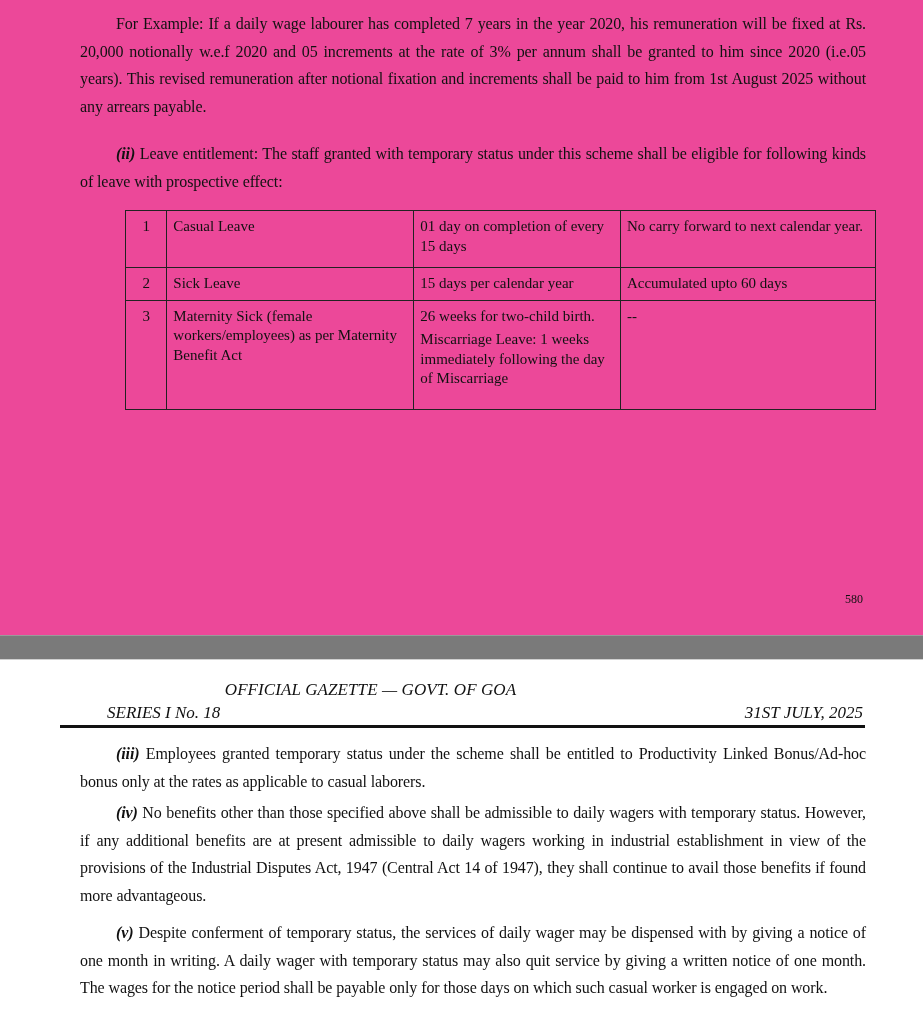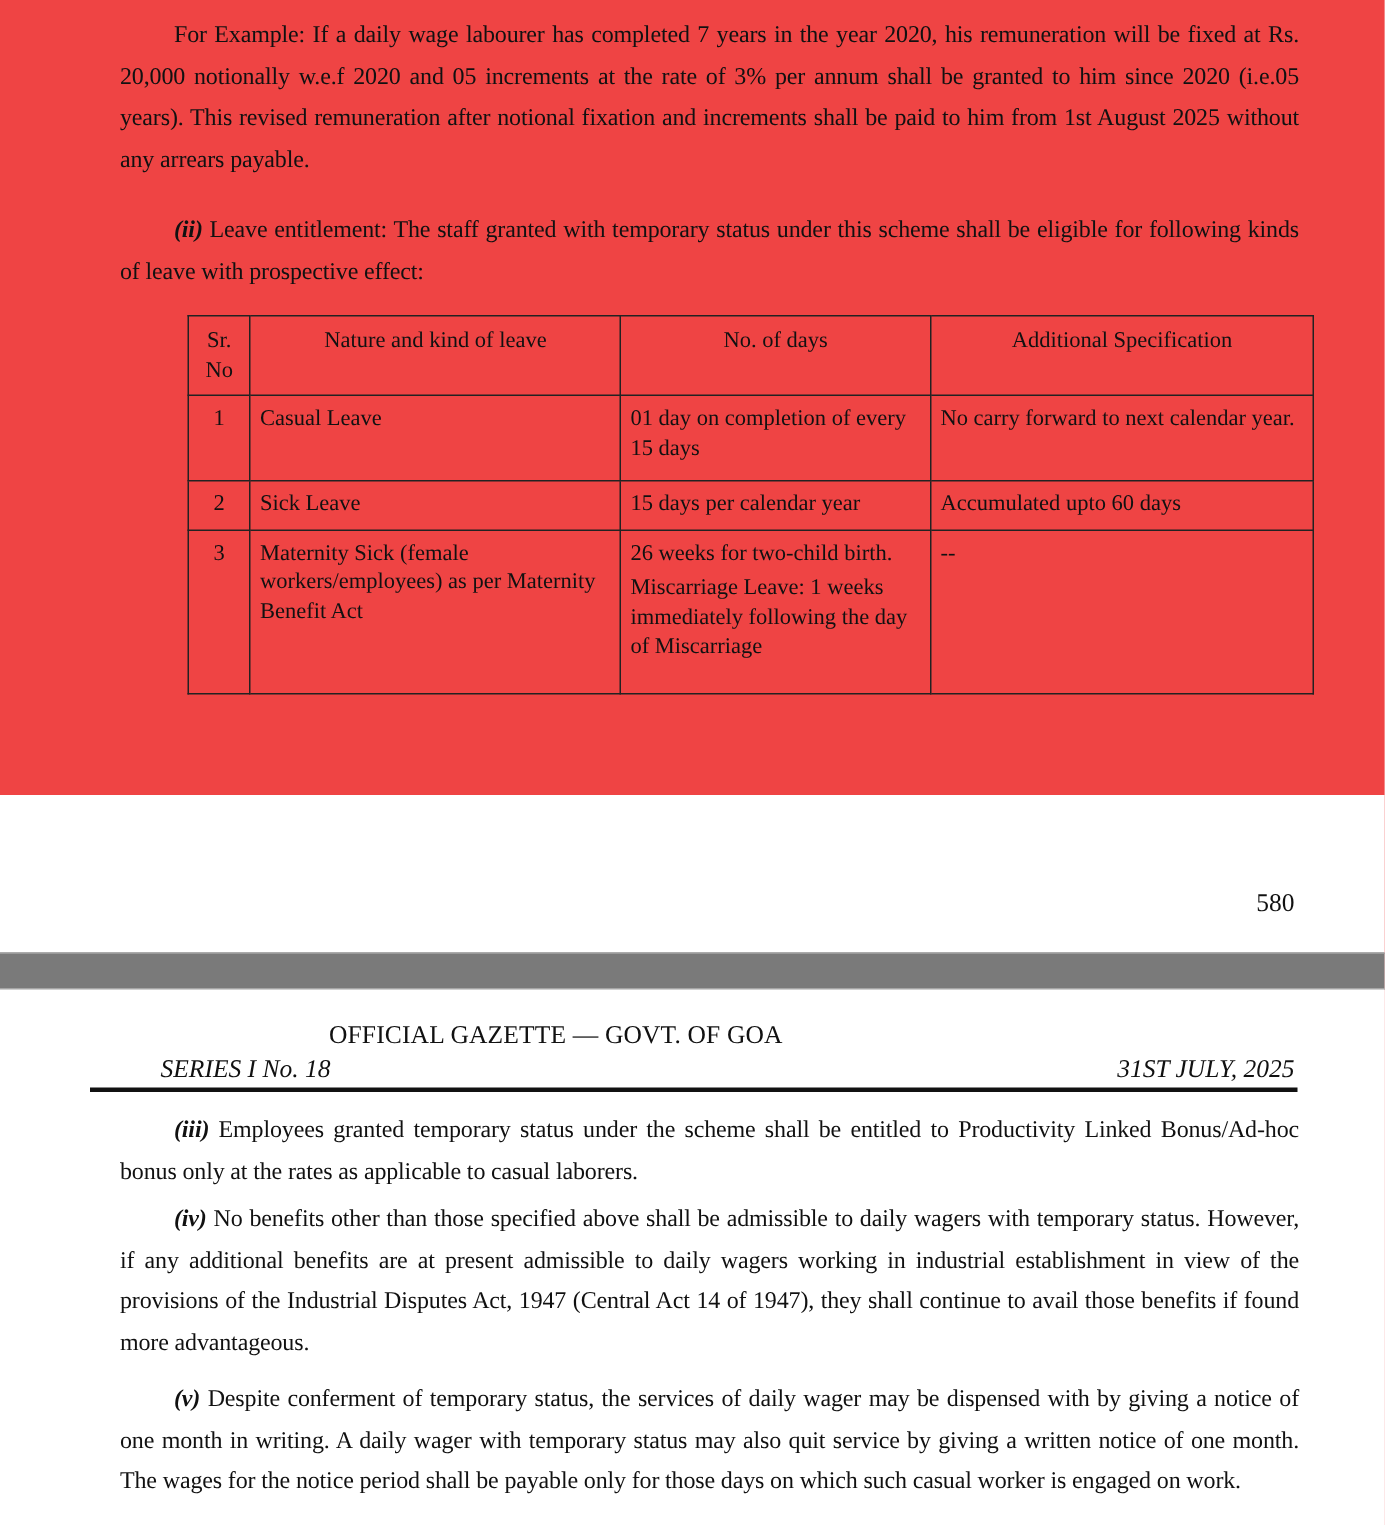--- a/index.html
+++ b/index.html
@@ -1,58 +1,52 @@
 <!DOCTYPE html>
 <html><head>
 <meta charset="utf-8">
 <style>
   html, body { margin:0; padding:0; background:#ffffff; }
   body { width:923px; height:1024px; position:relative; overflow:hidden;
          font-family:"Liberation Serif", serif; color:#111; font-size:16px; }
-  .page-top { position:absolute; left:0; top:0; width:923px; height:530px; background:#ef4444; }
+  .page-top { position:absolute; left:0; top:0; width:923px; height:635px; background:#ec4899; }
   .page-bottom { position:absolute; left:0; top:660px; width:923px; height:364px; background:#fff; }
   .gap { position:absolute; left:0; top:635px; width:923px; height:25px;
          background:#7a7a7a; border-top:1px solid #9a9a9a; border-bottom:1px solid #d0d0d0; box-sizing:border-box; }
   .para { position:absolute; left:80px; width:786px; line-height:27.5px; text-align:justify;
           text-indent:36px; margin:0; letter-spacing:-0.1px; }
   .para i { font-style:italic;font-weight:bold; }
   table.leave { position:absolute; left:125px; top:210px; width:751px; border-collapse:collapse;
                 font-size:15px; line-height:19.5px; }
   table.leave td, table.leave th { border:1.3px solid #222; vertical-align:top; padding:6px 6px 6px 6px; font-weight:normal; }
   table.leave th { text-align:center; padding-top:7px; height:38px; }
   .c1 { width:36px; text-align:center; padding-left:2px !important; padding-right:2px !important; }
   .c2 { width:232px; }
   .c3 { width:192px; }
   .c4 { width:240px; }
   .r1 td { height:44px; padding-top:6px; }
   .r2 td { height:19px; padding-top:6px; }
   .r3 td { height:96px; }
   .sub { display:block; margin-top:4px; }
-  .pageno { position:absolute; right:60px; top:592px; font-size:17px; }
-  .masthead { position:absolute; left:0; width:741px; top:680px; text-align:center; font-size:17px; letter-spacing:0.1px; }
+  .pageno { position:absolute; right:60px; top:592px; font-size:12px; }
+  .masthead { position:absolute; left:0; width:741px; top:680px; text-align:center; font-size:17px; letter-spacing:0.1px;font-style:italic; }
   .series { position:absolute; left:60px; top:703px; font-size:17px; font-style:italic;margin-left:47px; }
   .date { position:absolute; right:60px; top:703px; font-size:17px; font-style:italic;margin-left:32px; }
   .rule { position:absolute; left:60px; width:805px; top:725px; height:2.5px; background:#111; }
 </style>
 </head>
 <body>
 
 <div class="page-top">
   <p class="para" style="top:10px;">For Example: If a daily wage labourer has completed 7 years in the year 2020, his remuneration will be fixed at Rs. 20,000 notionally w.e.f 2020 and 05 increments at the rate of 3% per annum shall be granted to him since 2020 (i.e.05 years). This revised remuneration after notional fixation and increments shall be paid to him from 1st August 2025 without any arrears payable.</p>
 
   <p class="para" style="top:140px;"><i>(ii)</i><span> Leave entitlement: The staff granted with temporary status under this scheme shall be eligible for following kinds of leave with prospective effect:</span></p>
 
   <table class="leave">
     <tbody>
-        <tr>
-      <th class="c1" style="width:36px;">Sr. No</th>
-      <th class="c2">Nature and kind of leave</th>
-      <th class="c3">No. of days</th>
-      <th class="c4">Additional Specification</th>
-    </tr>
     <tr class="r1">
       <td class="c1">1</td>
       <td class="c2">Casual Leave</td>
       <td class="c3">01 day on completion of every 15 days</td>
       <td class="c4">No carry forward to next calendar year.</td>
     </tr>
     <tr class="r2">
       <td class="c1">2</td>
       <td class="c2">Sick Leave</td>
       <td class="c3">15 days per calendar year</td>

